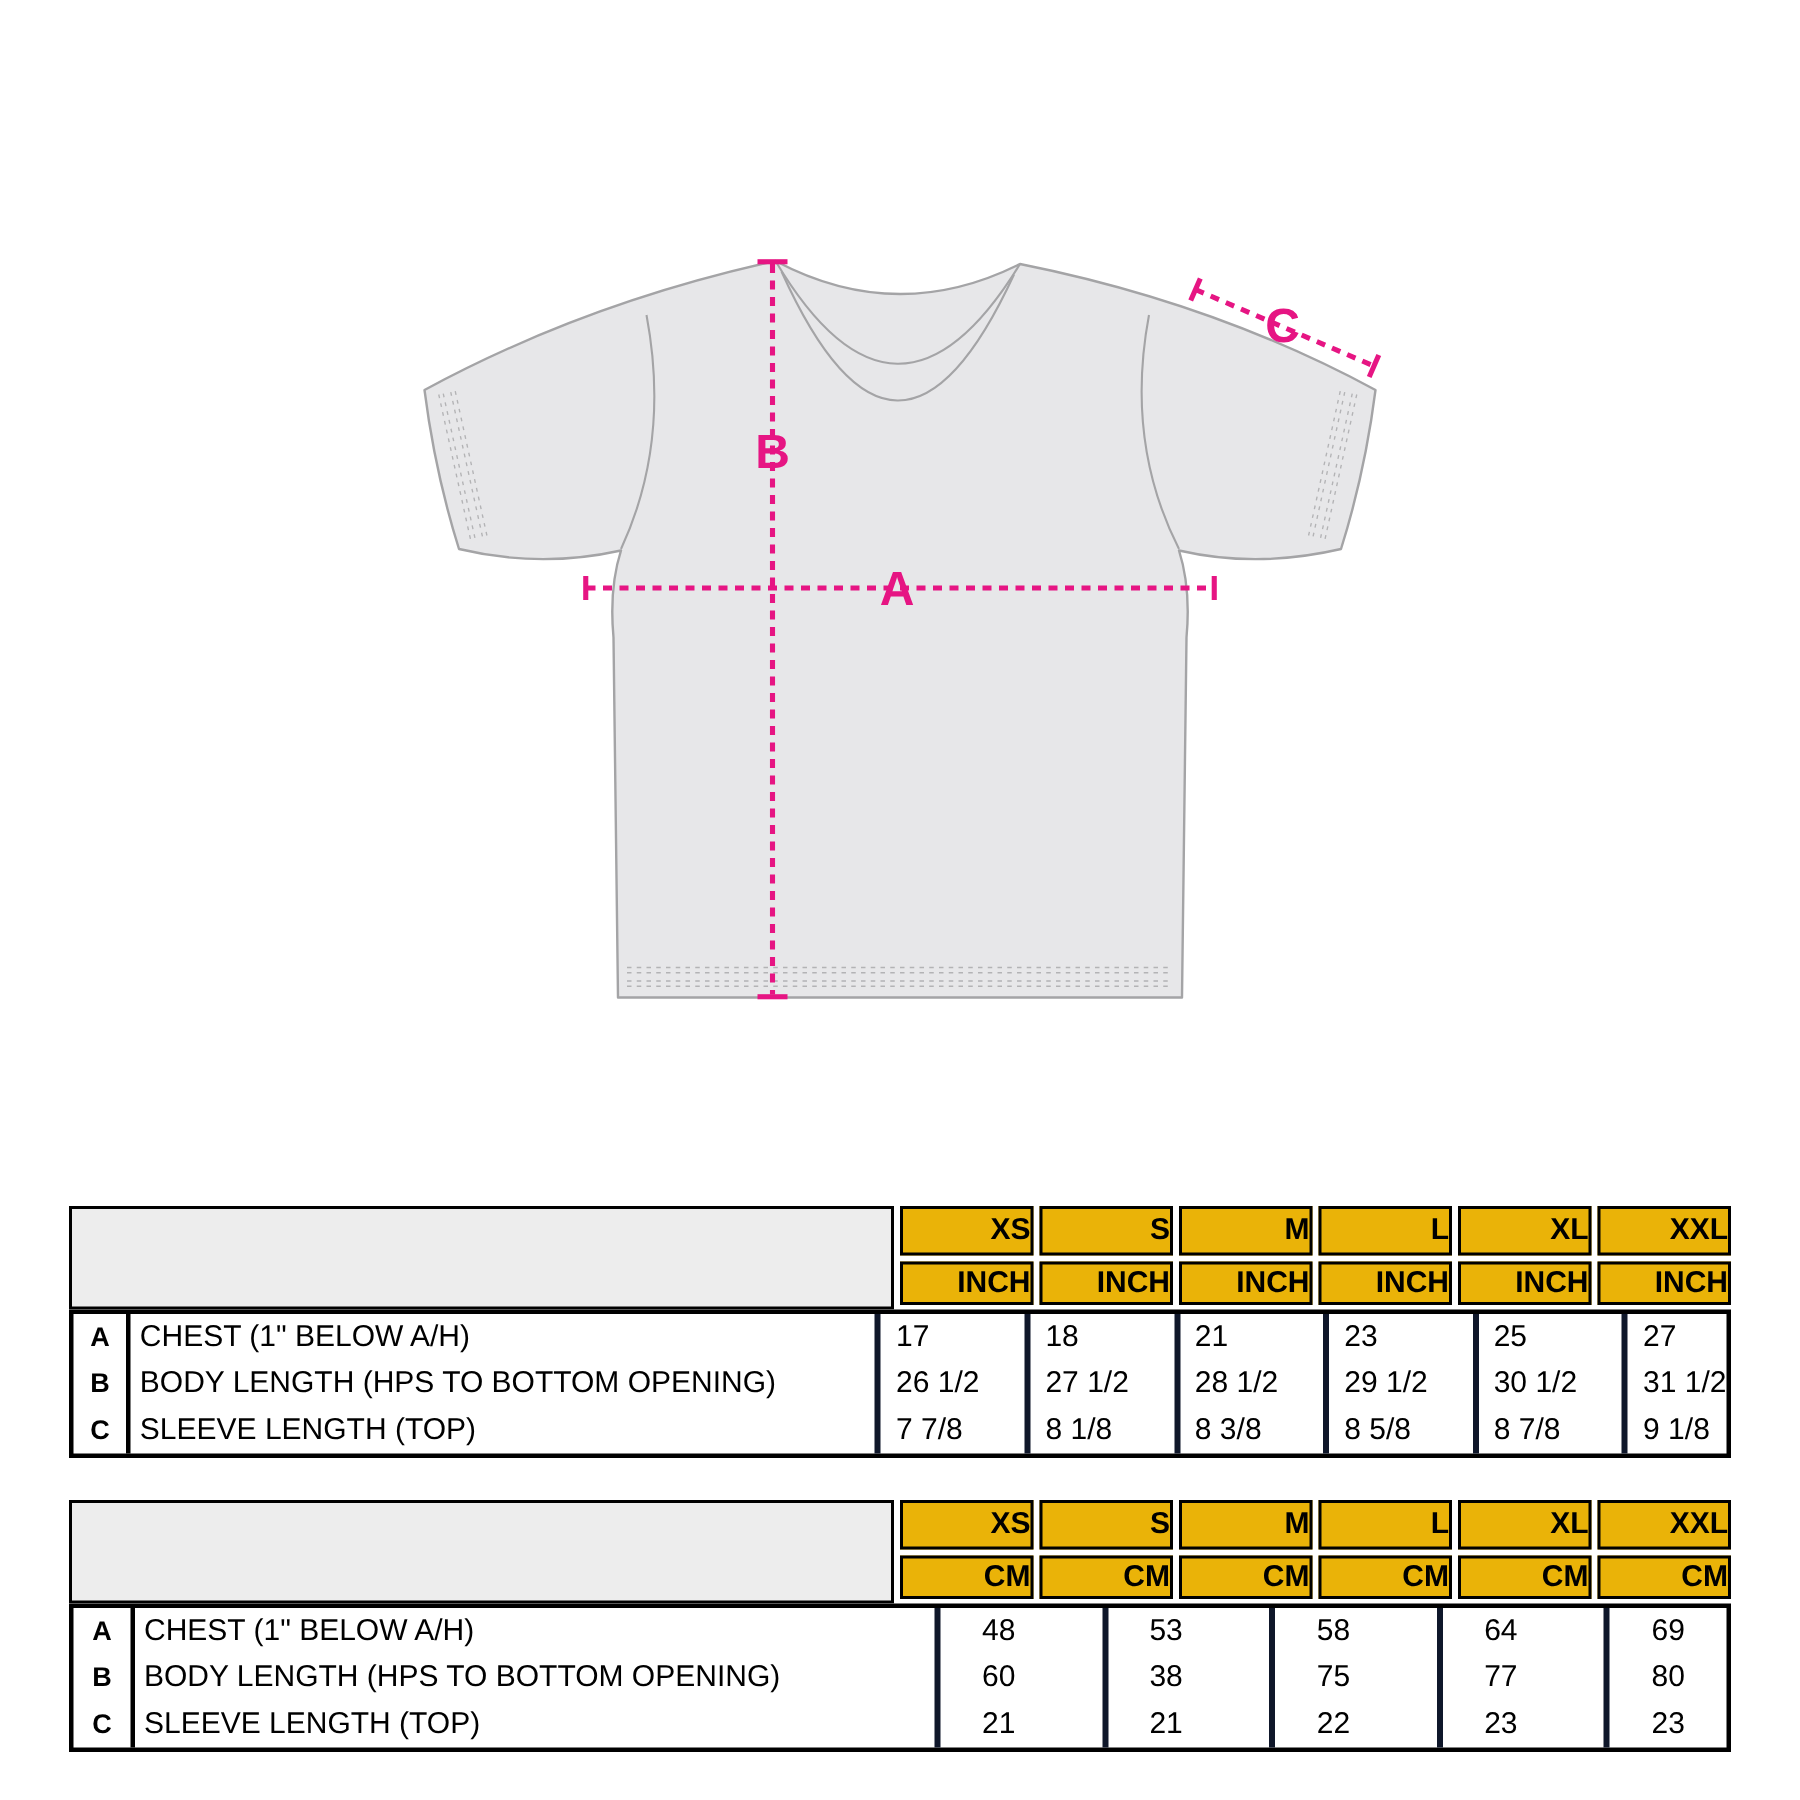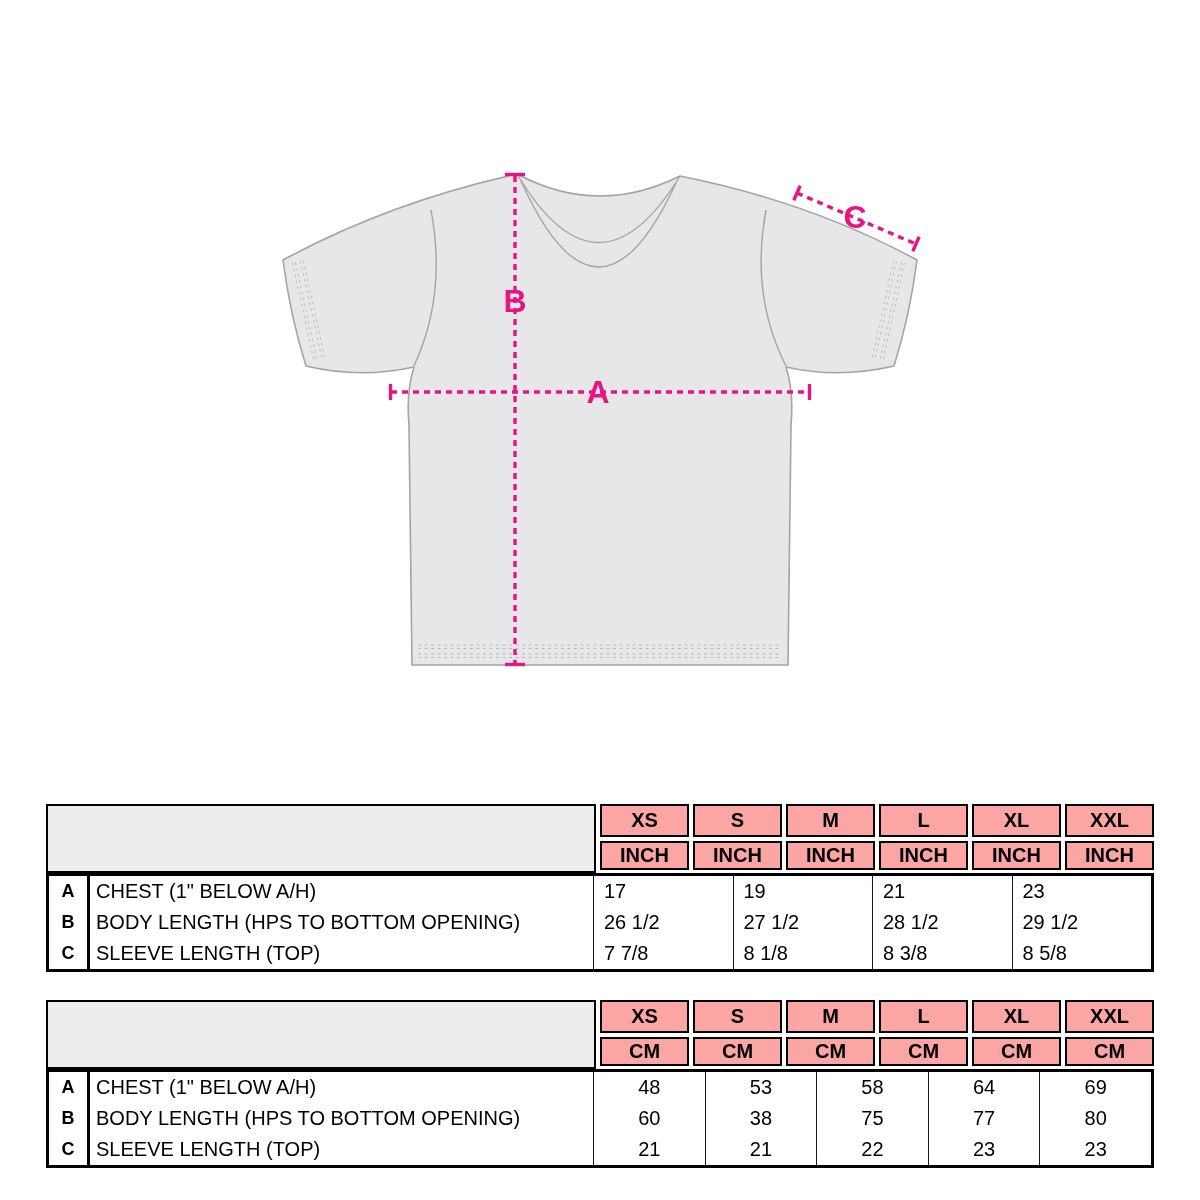--- a/index.html
+++ b/index.html
@@ -9,30 +9,30 @@
 
   
   .size-table{position:absolute;left:46px;width:1108px;box-sizing:border-box;}
   .t-inch{top:804px;}
   .t-cm{top:1000px;}
 
   .hdr{display:flex;align-items:stretch;}
   .hdr-left{width:550px;box-sizing:border-box;border:2px solid #000;background:#ededed;}
   .hdr-cols{flex:1;display:flex;}
   .hdr-col{flex:1;display:flex;flex-direction:column;margin-left:4px;}
-  .hdr-cell{box-sizing:border-box;border:2px solid #000;background:#fca5a5;
-            text-align:center;font-weight:bold;font-size:20px;}
+  .hdr-cell{box-sizing:border-box;border:2px solid #000;background:#eab308;
+            text-align:right;font-weight:bold;font-size:20px;}
   .cell-size{height:33px;line-height:29px;}
   .cell-unit{height:29px;line-height:25px;margin-top:4px;margin-bottom:3px;}
 
   .data{display:flex;border:3px solid #000;background:#fff;}
   .col{box-sizing:border-box;}
   .col-letter{width:38px;}
   .col-desc{width:506px;border-left:3px solid #000;}
-  .col-val{flex:1;border-left:1px solid #0f172a;}
+  .col-val{flex:1;border-left:4px solid #0f172a;margin-left:30px;}
   .dcell{height:31px;line-height:31px;font-size:20px;white-space:nowrap;overflow:hidden;}
   .col-letter .dcell{text-align:center;font-weight:bold;font-size:18px;}
   .col-desc .dcell{padding-left:6px;}
   .val-left .dcell{text-align:left;padding-left:10px;}
   .val-center .dcell{text-align:center;}
 </style>
 </head>
 <body>
 
 <div class="stage">
@@ -142,33 +142,43 @@
         <div class="dcell">CHEST (1" BELOW A/H)</div>
         <div class="dcell">BODY LENGTH (HPS TO BOTTOM OPENING)</div>
         <div class="dcell">SLEEVE LENGTH (TOP)</div>
       </div>
       <div class="col col-val val-left">
         <div class="dcell">17</div>
         <div class="dcell">26 1/2</div>
         <div class="dcell">7 7/8</div>
       </div>
       <div class="col col-val val-left">
-        <div class="dcell">19</div>
+        <div class="dcell">18</div>
         <div class="dcell">27 1/2</div>
         <div class="dcell">8 1/8</div>
       </div>
       <div class="col col-val val-left">
         <div class="dcell">21</div>
         <div class="dcell">28 1/2</div>
         <div class="dcell">8 3/8</div>
       </div>
       <div class="col col-val val-left">
         <div class="dcell">23</div>
         <div class="dcell">29 1/2</div>
         <div class="dcell">8 5/8</div>
+      </div>
+      <div class="col col-val val-left">
+        <div class="dcell">25</div>
+        <div class="dcell">30 1/2</div>
+        <div class="dcell">8 7/8</div>
+      </div>
+      <div class="col col-val val-left">
+        <div class="dcell">27</div>
+        <div class="dcell">31 1/2</div>
+        <div class="dcell">9 1/8</div>
       </div>
     </div>
   </div>
 
   <div class="size-table t-cm">
     <div class="hdr">
       <div class="hdr-left"></div>
       <div class="hdr-cols">
         <div class="hdr-col">
           <div class="hdr-cell cell-size">XS</div>

